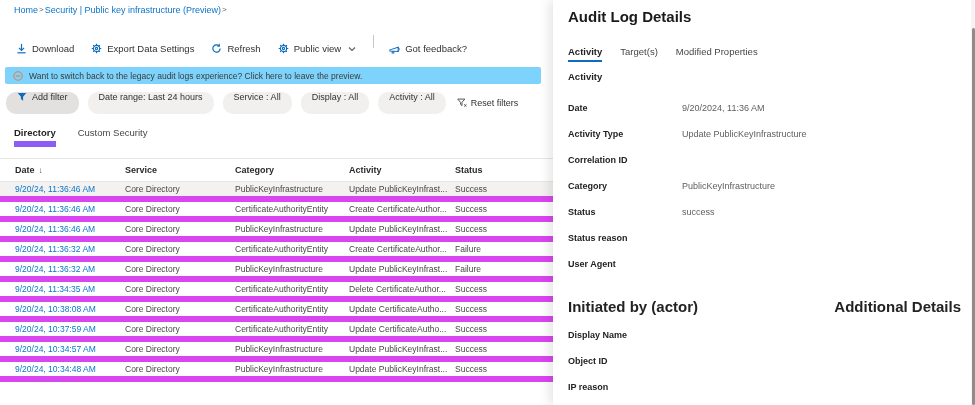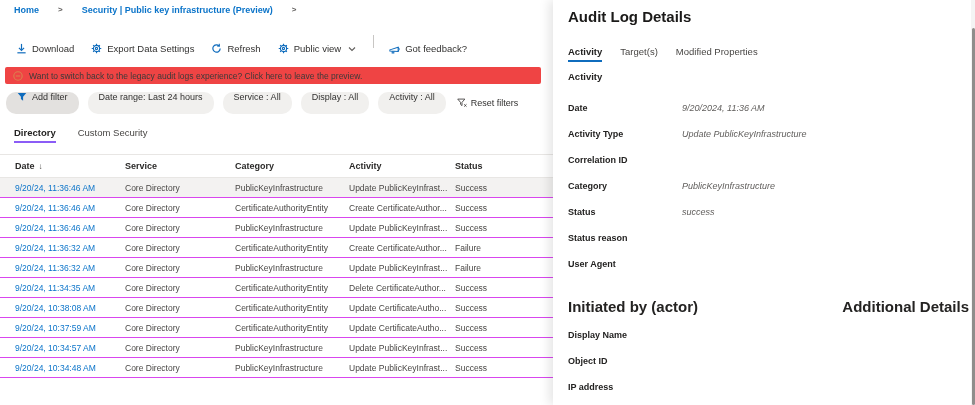--- a/index.html
+++ b/index.html
@@ -4,71 +4,71 @@
 <style>
   * { margin:0; padding:0; box-sizing:border-box; }
   html,body { background:#ffffff; }
   .app {
     position:relative; width:975px; height:405px; overflow:hidden;
     background:#ffffff; font-family:"Liberation Sans", sans-serif;
     color:#323130;
   }
   
   .left-pane { position:absolute; left:0; top:0; width:553px; height:405px; }
-  .breadcrumb { margin:5px 0 0 14px; font-size:9px; display:flex; align-items:flex-start; gap:19px; white-space:nowrap;font-weight:bold; }
+  .breadcrumb { margin:5px 0 0 14px; font-size:9px; display:flex; align-items:flex-start; gap:1px; white-space:nowrap; }
   .crumb { color:#0b74c9; text-decoration:none; cursor:pointer; }
   .crumb-sep { color:#605e5c; font-size:8px; }
   .title-row { margin:5px 0 0 14px; display:flex; align-items:center; }
   .page-title { font-size:17px; font-weight:bold; color:#1b1a19; letter-spacing:.2px; }
   .more-menu { margin-left:16px; color:#8a8886; font-size:9px; letter-spacing:1px; cursor:pointer; }
   .toolbar { display:flex; align-items:center; margin:14px 0 0 16px; font-size:9.5px; color:#323130; }
   .tb-item { display:flex; align-items:center; gap:5px; margin-right:17px; cursor:pointer; white-space:nowrap;margin-top:14px; }
   .tb-item svg { display:block; }
   .tb-sep { width:1px; height:13px; background:#c8c6c4; margin:0 14px 0 0; }
   .chev { margin-left:2px; }
   .banner {
-    margin:13px 0 0 5px; width:536px; height:17px; background:#ef4444; border-radius:2px;
+    margin:13px 0 0 5px; width:536px; height:17px; background:#7dd3fc; border-radius:2px;
     display:flex; align-items:center; gap:6px; padding-left:8px; font-size:8.5px; color:#3b3a39;
   }
   .filter-row { display:flex; align-items:center; margin:8px 0 0 6px; gap:9px; font-size:9px; }
   .pill {
     height:22px; border-radius:10px; background:#f1f0ee; display:flex; 
     padding:0 11px; color:#323130; cursor:pointer; white-space:nowrap;
   }
   .pill.add { background:#e3e1df; gap:5px; }
   .reset-btn { display:flex; align-items:center; gap:4px; color:#323130; cursor:pointer; margin-left:2px; white-space:nowrap; }
   .tabs { display:flex; gap:22px; margin:13px 0 0 14px; font-size:9.5px; }
   .tab { color:#484644; padding-bottom:5px; cursor:pointer; }
-  .tab.active { font-weight:bold; color:#242322; border-bottom:2px solid #8b5cf6; padding-bottom:3px; }
+  .tab.active { font-weight:bold; color:#242322; border-bottom:6px solid #8b5cf6; padding-bottom:3px; }
   .table { margin-top:11px; border-top:1px solid #e8e6e4; }
   .thead, .trow {
     display:grid; grid-template-columns:110px 110px 114px 106px 1fr;
     padding-left:15px; align-items:center;
   }
   .thead { height:23px; border-bottom:1px solid #e8e6e4; font-size:9px; font-weight:bold; color:#2b2a29; }
   .th-date { display:flex; align-items:center; gap:4px; cursor:pointer; }
   .sort-arrow { font-weight:normal; font-size:8px; color:#484644; }
-  .trow { height:20px; border-bottom:1px solid #d946ef; font-size:8.5px; color:#484644; cursor:pointer; }
+  .trow { height:20px; border-bottom:6px solid #d946ef; font-size:8.5px; color:#484644; cursor:pointer; }
   .trow.selected { background:#f3f2f1; }
   .trow .c-date { color:#0b74c9; }
   .cell { white-space:nowrap; overflow:hidden; padding-right:12px; }
   
   .right-panel {
     position:absolute; left:553px; top:0; width:422px; height:405px; background:#ffffff;
-    box-shadow:-4px 0 10px rgba(0,0,0,0.10); padding:8px 6px 0 15px;
+    box-shadow:-4px 0 10px rgba(0,0,0,0.10); padding:8px 14px 0 15px;
   }
   .panel-title { font-size:15px; font-weight:bold; color:#1b1a19; }
   .panel-tabs { display:flex; gap:18px; margin-top:21px; font-size:9.5px; }
   .ptab { color:#484644; padding-bottom:5px; cursor:pointer; }
   .ptab.active { font-weight:bold; color:#242322; border-bottom:2px solid #0f6cbd; padding-bottom:3px; }
   .psection { font-size:9.5px; font-weight:bold; color:#242322; margin-top:9px; }
   .fields { margin-top:21px; }
   .frow { display:flex; height:26px; font-size:9px; align-items:flex-start; }
   .flabel { width:114px; font-weight:bold; color:#242322; flex-shrink:0; }
-  .fvalue { color:#605e5c;font-style:italic; }
+  .fvalue { color:#605e5c; }
   .section-row { display:flex; justify-content:space-between; align-items:flex-start; font-size:15px; font-weight:bold; color:#242322; height:12px; margin-top:13px; }
   .actor-fields { margin-top:20px; }
   
   .vscroll-track { position:absolute; right:0; top:0; width:4px; height:405px; background:#f4f4f4; }
   .vscroll-thumb { position:absolute; right:0.5px; top:28px; width:3px; height:377px; background:#8f8d8b; border-radius:2px; }
 </style>
 </head>
 <body>
 
 <div class="app">
@@ -315,21 +315,21 @@
     <div class="fields actor-fields">
       <div class="frow">
         <div class="flabel">Display Name</div>
         <div class="fvalue"></div>
       </div>
       <div class="frow">
         <div class="flabel">Object ID</div>
         <div class="fvalue"></div>
       </div>
       <div class="frow">
-        <div class="flabel">IP address</div>
+        <div class="flabel">IP reason</div>
         <div class="fvalue"></div>
       </div>
     </div>
   </aside>
 
   <div class="vscroll-track"></div>
   <div class="vscroll-thumb"></div>
 </div>
 
 </body></html>

